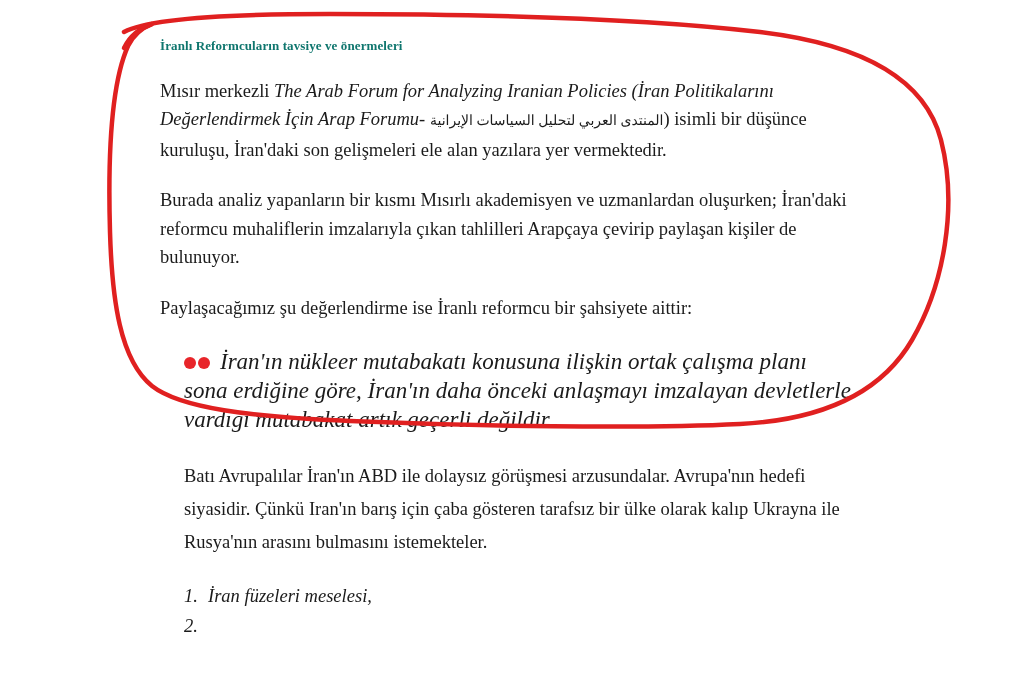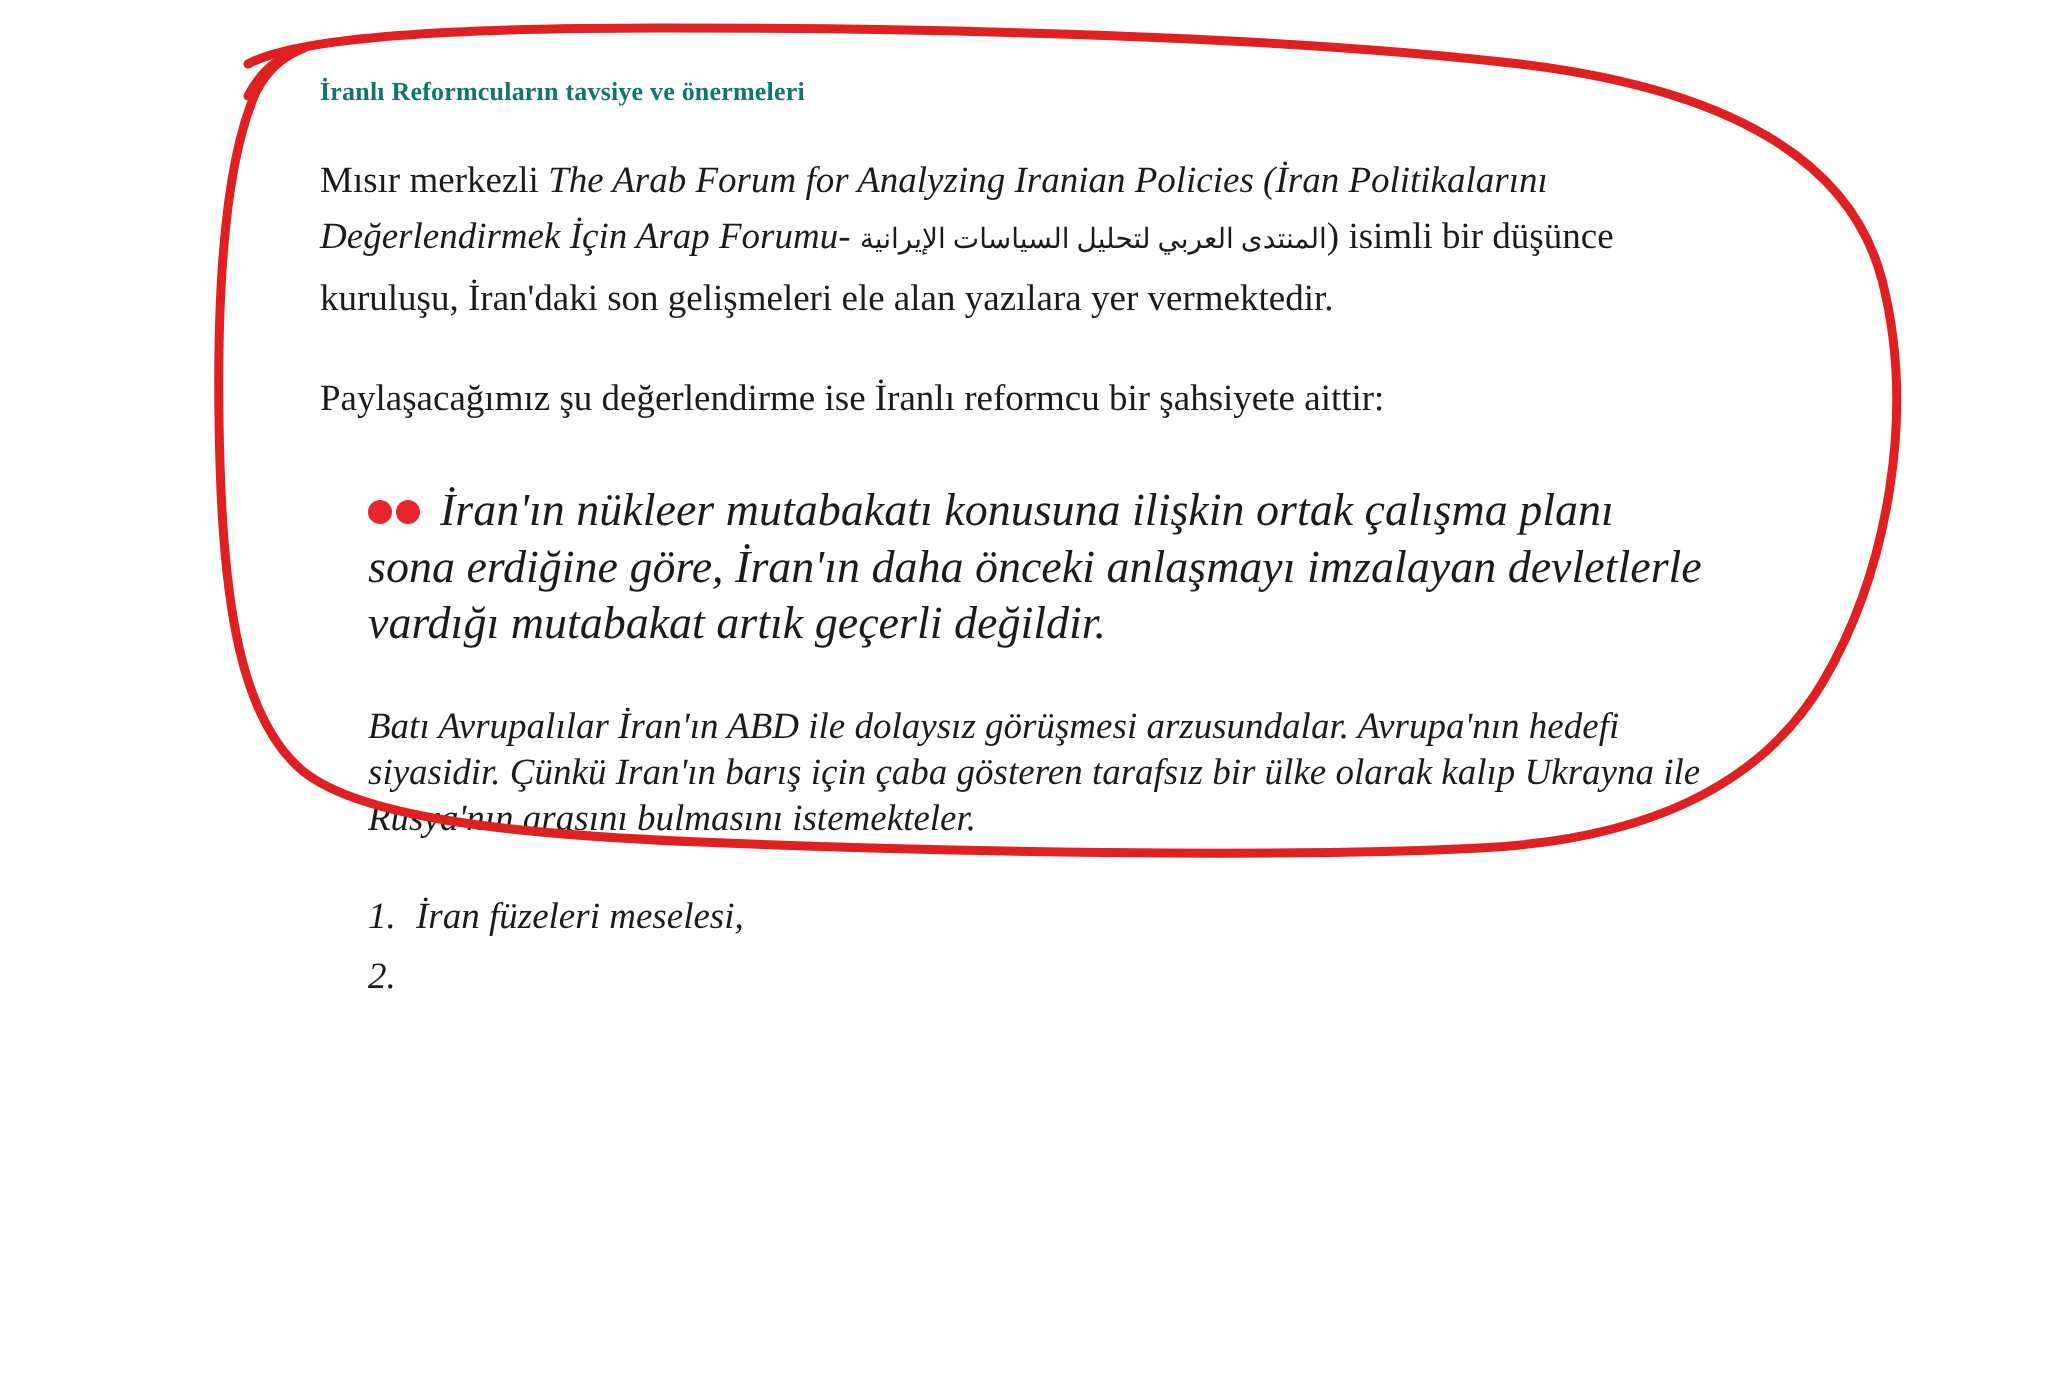--- a/index.html
+++ b/index.html
@@ -66,23 +66,22 @@
   }
   .quote-mark .dot {
     display: inline-block;
     width: 12px;
     height: 12px;
     border-radius: 50%;
     background: #e8252a;
     margin-right: 2px;
   }
   .quote-para {
-    font-style: italic;
     font-size: 18.5px;
-    line-height: 23px;
+    line-height: 33px;
     margin: 26px 0 0 24px;
     width: 668px;
     color: #1b1b1b;
   }
   .quote-list {
     list-style: none;
     margin: 22px 0 0 24px;
     padding: 0;
     font-style: italic;
     font-size: 18.5px;
@@ -109,20 +108,21 @@
 </style>
 </head>
 <body>
 
 <div id="article">
 
   <h1 class="art-title">İranlı Reformcuların tavsiye ve önermeleri</h1>
 
   <p class="para"><span>Mısır merkezli </span><span class="it">The Arab Forum for Analyzing Iranian Policies (İran Politikalarını Değerlendirmek İçin Arap Forumu- </span><span class="ar">المنتدى العربي لتحليل السياسات الإيرانية</span><span>) isimli bir düşünce kuruluşu, İran'daki son gelişmeleri ele alan yazılara yer vermektedir.</span></p>
 
+  <p class="para">Burada analiz yapanların bir kısmı Mısırlı akademisyen ve uzmanlardan oluşurken; İran'daki reformcu muhaliflerin imzalarıyla çıkan tahlilleri Arapçaya çevirip paylaşan kişiler de bulunuyor.</p>
 
   <p class="para">Paylaşacağımız şu değerlendirme ise İranlı reformcu bir şahsiyete aittir:</p>
 
   <div class="quote-block">
     <p class="quote-text"><span class="quote-mark"><span class="dot"></span><span class="dot"></span></span><span>İran'ın nükleer mutabakatı konusuna ilişkin ortak çalışma planı sona erdiğine göre, İran'ın daha önceki anlaşmayı imzalayan devletlerle vardığı mutabakat artık geçerli değildir.</span></p>
   </div>
 
   <p class="quote-para">Batı Avrupalılar İran'ın ABD ile dolaysız görüşmesi arzusundalar. Avrupa'nın hedefi siyasidir. Çünkü Iran'ın barış için çaba gösteren tarafsız bir ülke olarak kalıp Ukrayna ile Rusya'nın arasını bulmasını istemekteler.</p>
 
 

